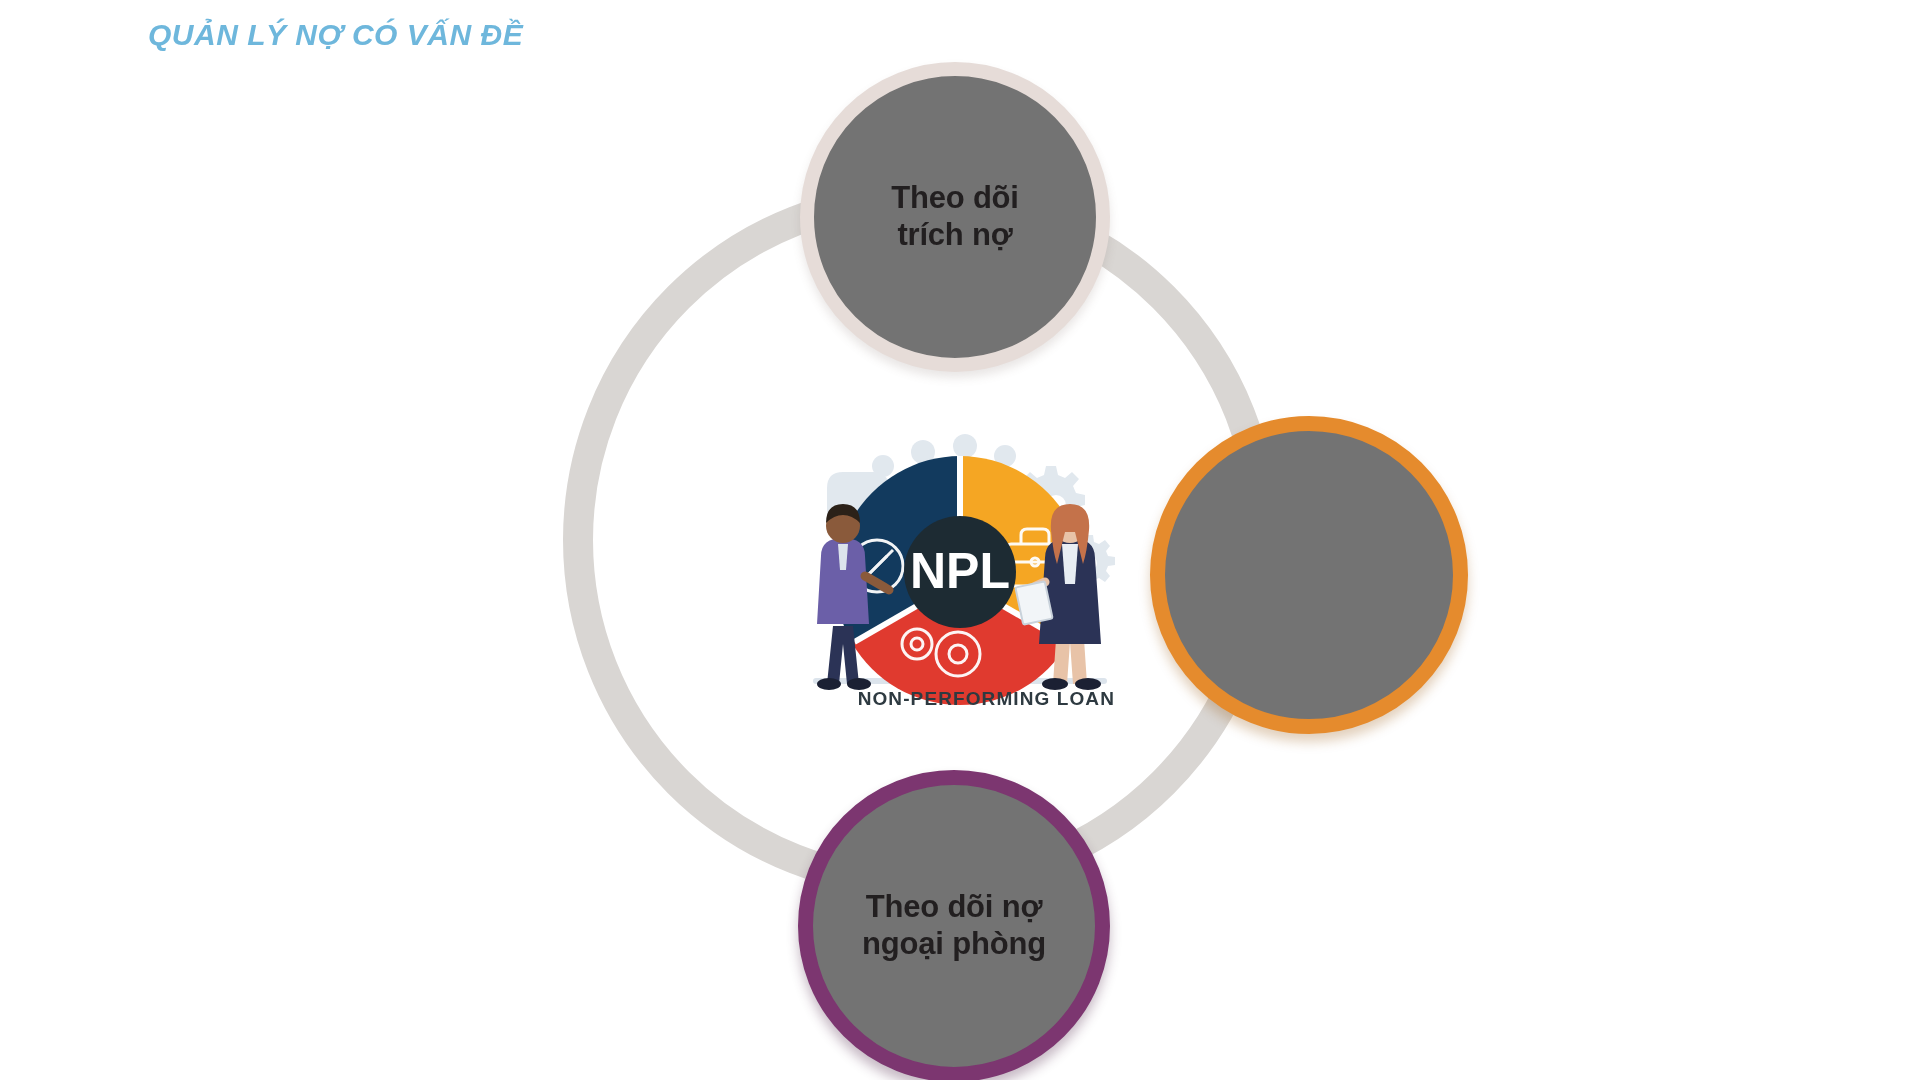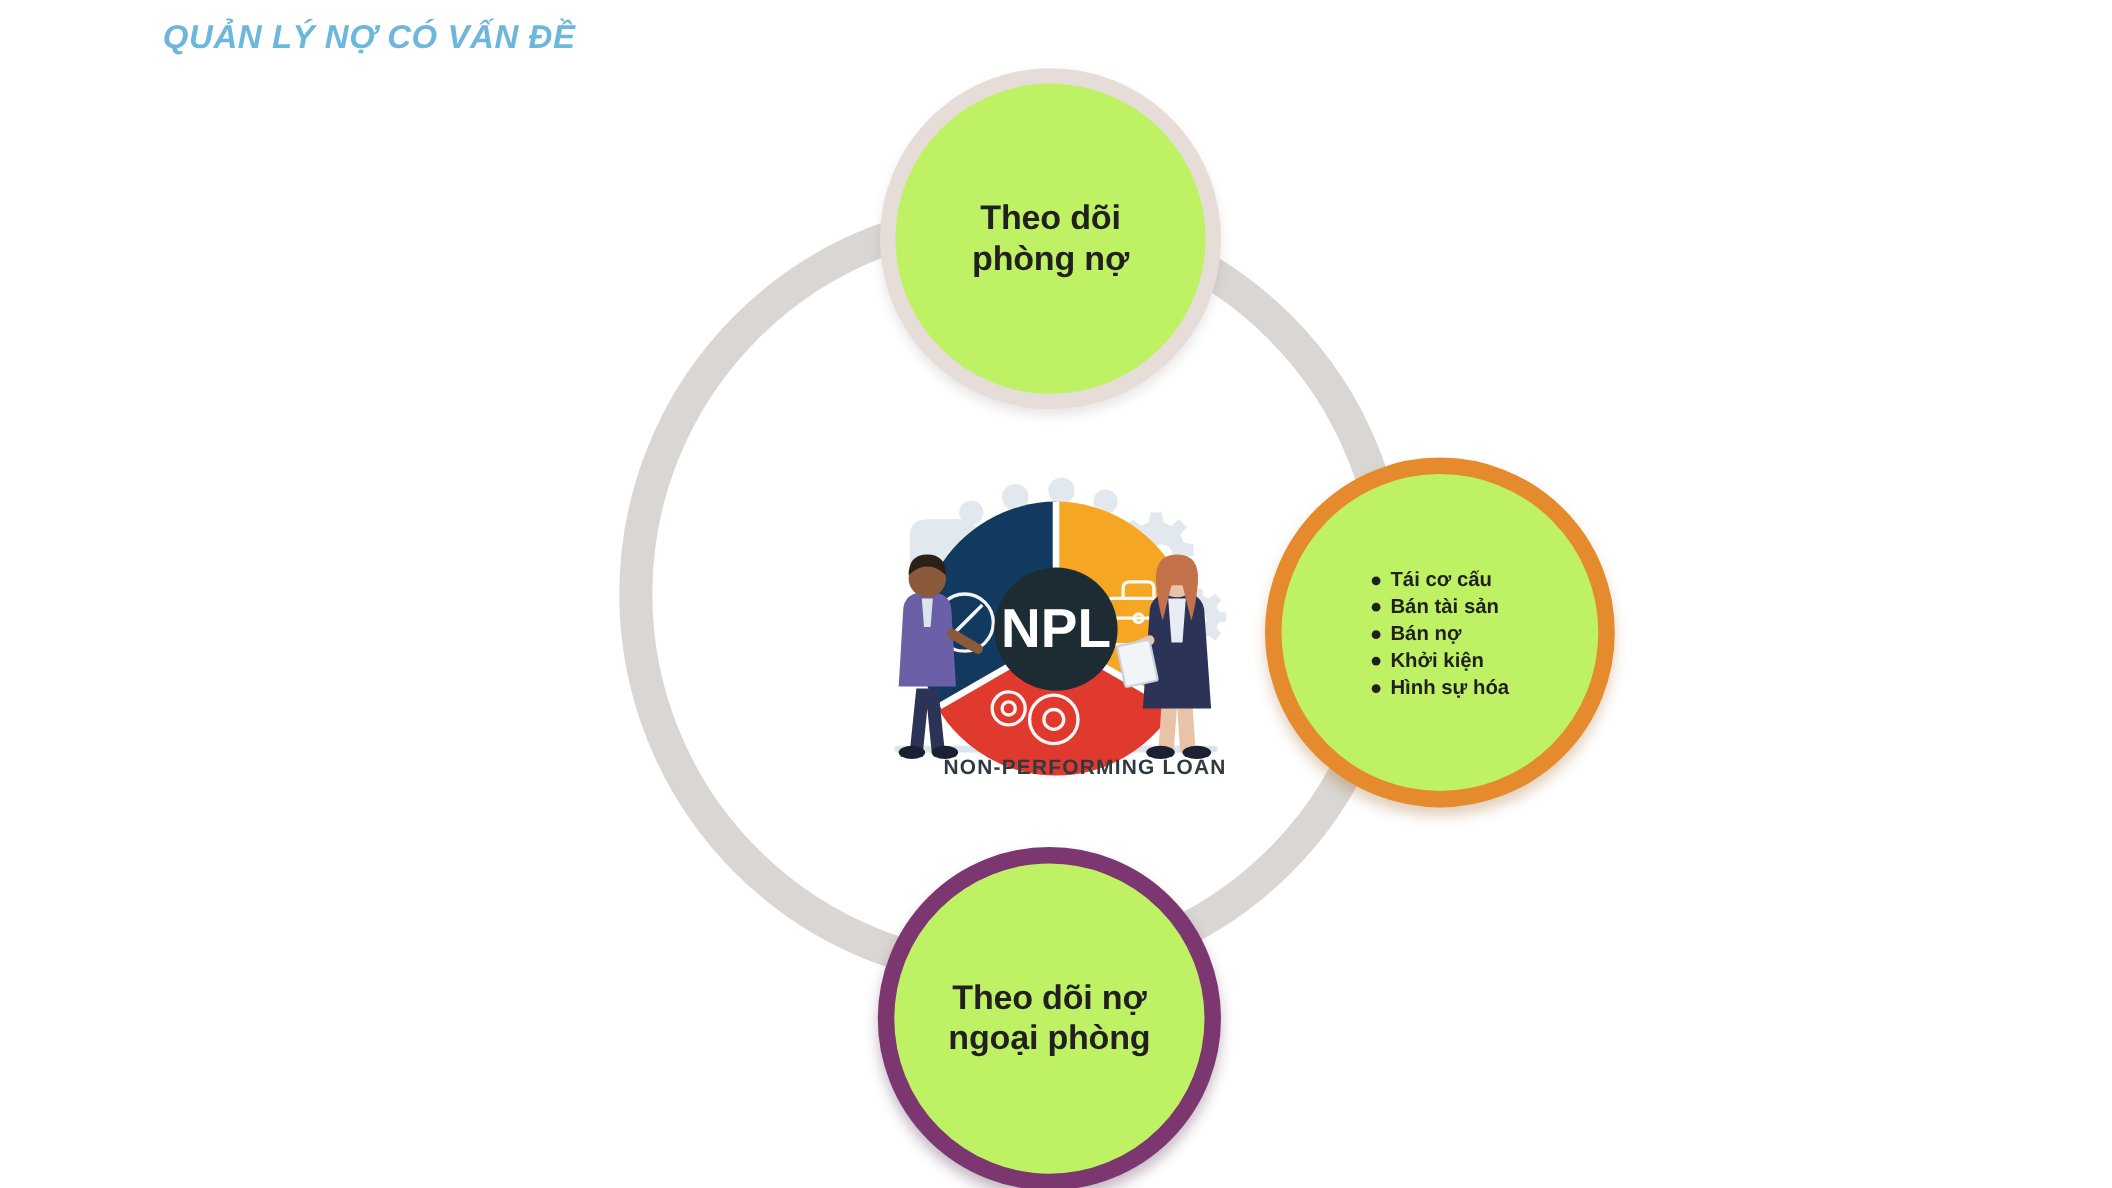--- a/index.html
+++ b/index.html
@@ -41,21 +41,21 @@
     width: 716px;
     height: 716px;
     border-radius: 50%;
     border: 30px solid #D9D6D3;
   }
 
   
   .node {
     position: absolute;
     border-radius: 50%;
-    background: #bef264;
+    background: #737373;
     display: flex;
     flex-direction: column;
     align-items: center;
     justify-content: center;
     text-align: center;
     color: #221F20;
   }
 
   .node .node-title {
     font-weight: 700;
@@ -159,33 +159,26 @@
 
 <div id="canvas">
 
   <div id="page-title">QUẢN LÝ NỢ CÓ VẤN ĐỀ</div>
 
   <div id="connector-ring"></div>
 
   <div class="node" id="node-top">
     <div class="node-title">
       <span>Theo dõi</span><br>
-      <span>phòng nợ</span>
+      <span>trích nợ</span>
     </div>
   </div>
 
 
   <div class="node" id="node-right">
-    <ul class="opt-list">
-      <li>Tái cơ cấu</li>
-      <li>Bán tài sản</li>
-      <li>Bán nợ</li>
-      <li>Khởi kiện</li>
-      <li>Hình sự hóa</li>
-    </ul>
   </div>
 
   <div class="node" id="node-bottom">
     <div class="node-title">
       <span>Theo dõi nợ</span><br>
       <span>ngoại phòng</span>
     </div>
   </div>
 
   <div id="npl-illustration">

